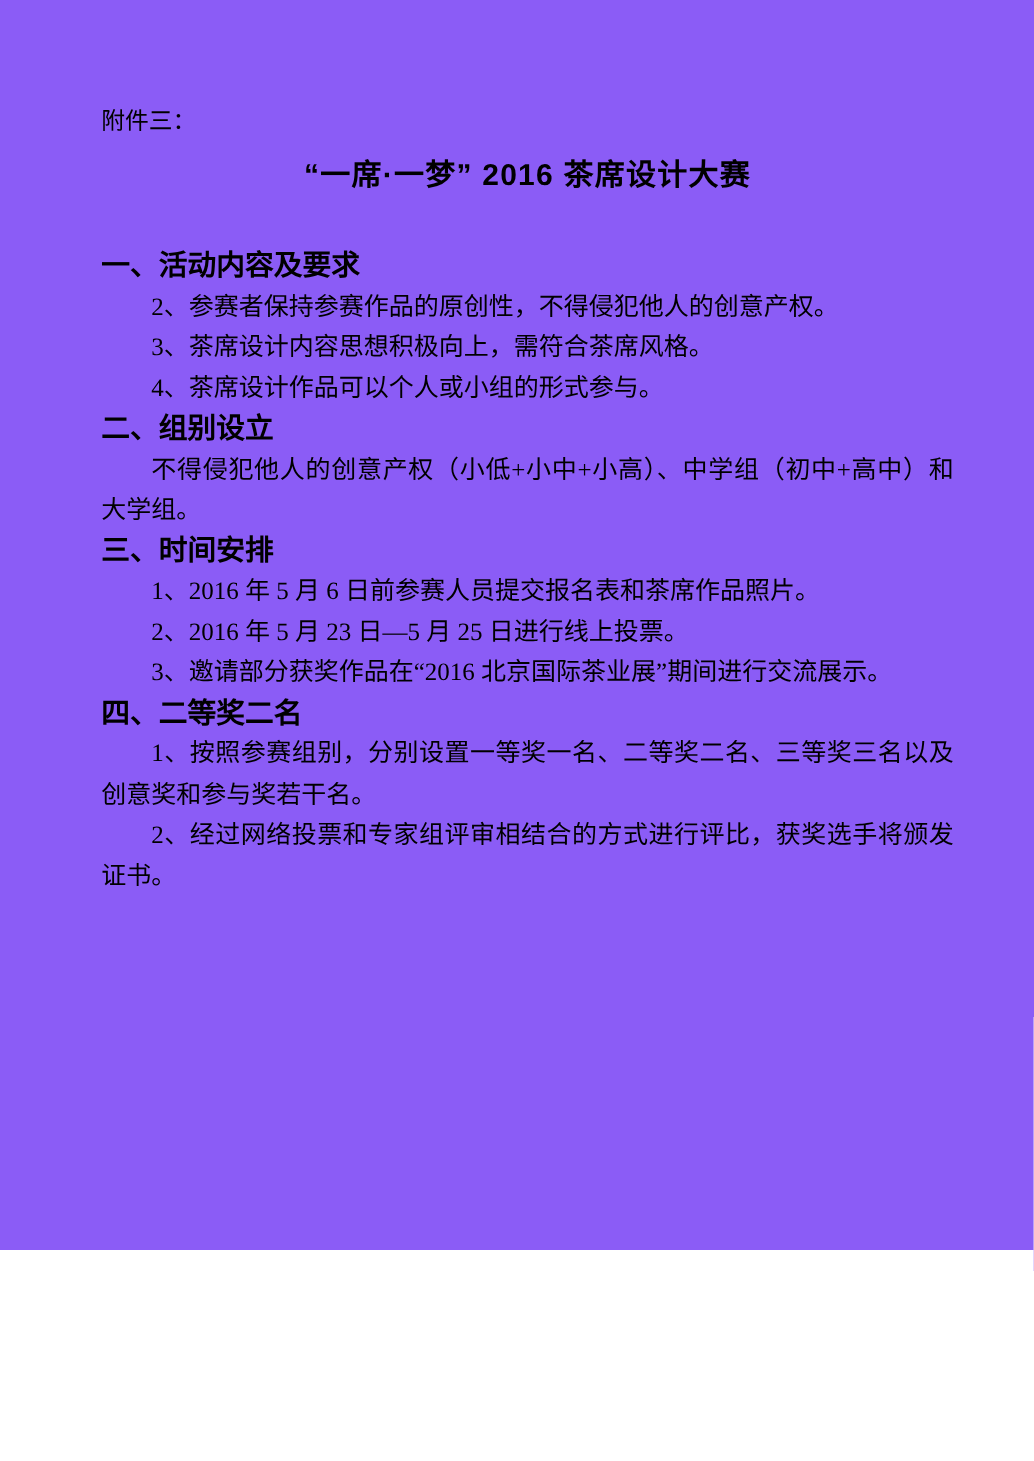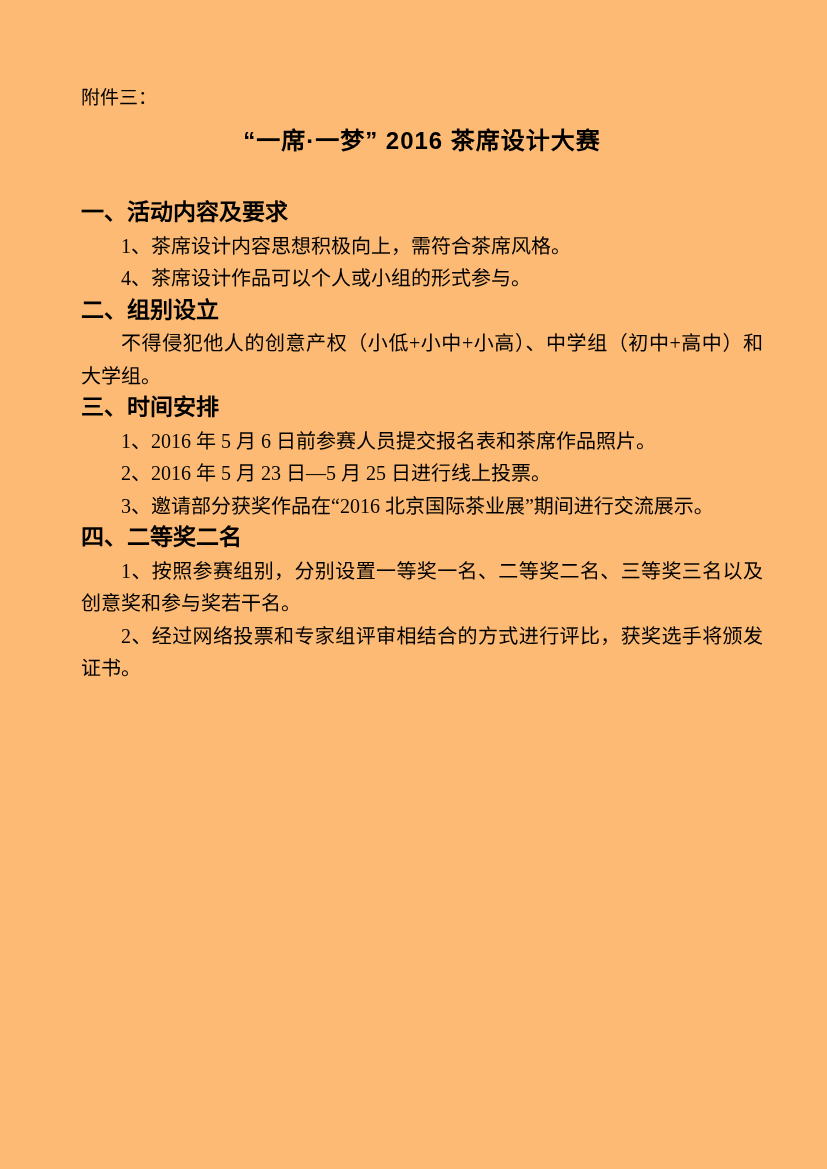--- a/index.html
+++ b/index.html
@@ -3,22 +3,22 @@
 <meta charset="utf-8">
 <style>
   html, body {
     margin: 0;
     padding: 0;
     background: #ffffff;
   }
   .page {
     position: relative;
     width: 827px;
-    height: 1169px;
-    background: #fdba74;
+    height: 1000px;
+    background: #8b5cf6;
     color: #000000;
     overflow: hidden;
     font-family: "Liberation Serif", "DejaVu Serif", serif;
   }
   .content {
     position: absolute;
     left: 81px;
     top: 84px;
     width: 682px;
   }
@@ -58,21 +58,22 @@
 
 <div class="page">
   <div class="content">
 
     <p class="attachment">附件三：</p>
 
     <h1 class="title">“一席·一梦” 2016 茶席设计大赛</h1>
 
     <section>
       <h2 class="section-heading">一、活动内容及要求</h2>
-      <p class="item">1、茶席设计内容思想积极向上，需符合茶席风格。</p>
+      <p class="item">2、参赛者保持参赛作品的原创性，不得侵犯他人的创意产权。</p>
+      <p class="item">3、茶席设计内容思想积极向上，需符合茶席风格。</p>
       <p class="item">4、茶席设计作品可以个人或小组的形式参与。</p>
     </section>
 
     <section>
       <h2 class="section-heading">二、组别设立</h2>
       <p class="item">不得侵犯他人的创意产权（小低+小中+小高）、中学组（初中+高中）和大学组。</p>
     </section>
 
     <section>
       <h2 class="section-heading">三、时间安排</h2>

